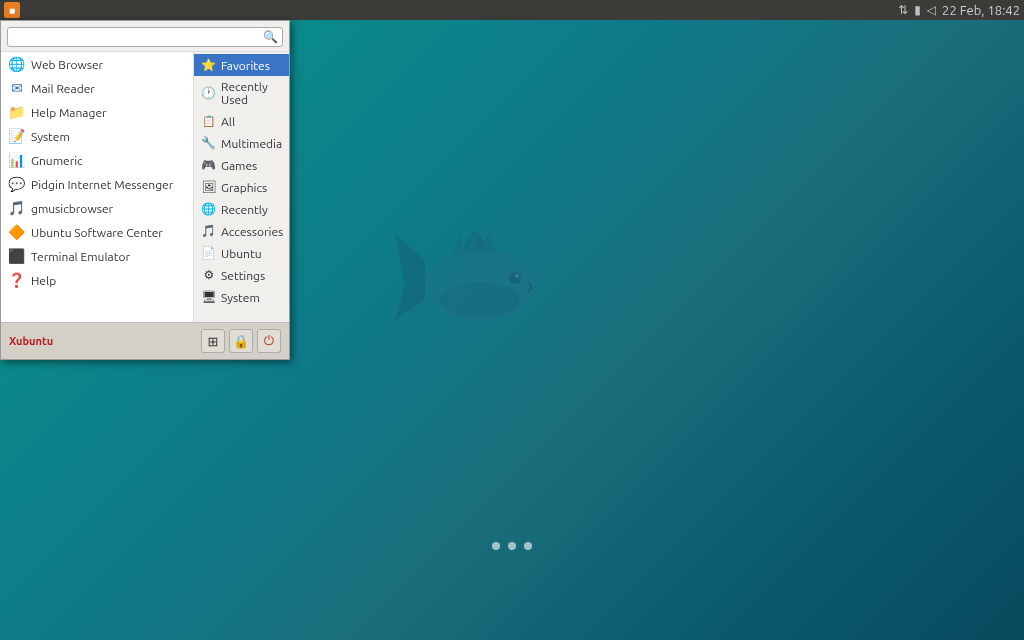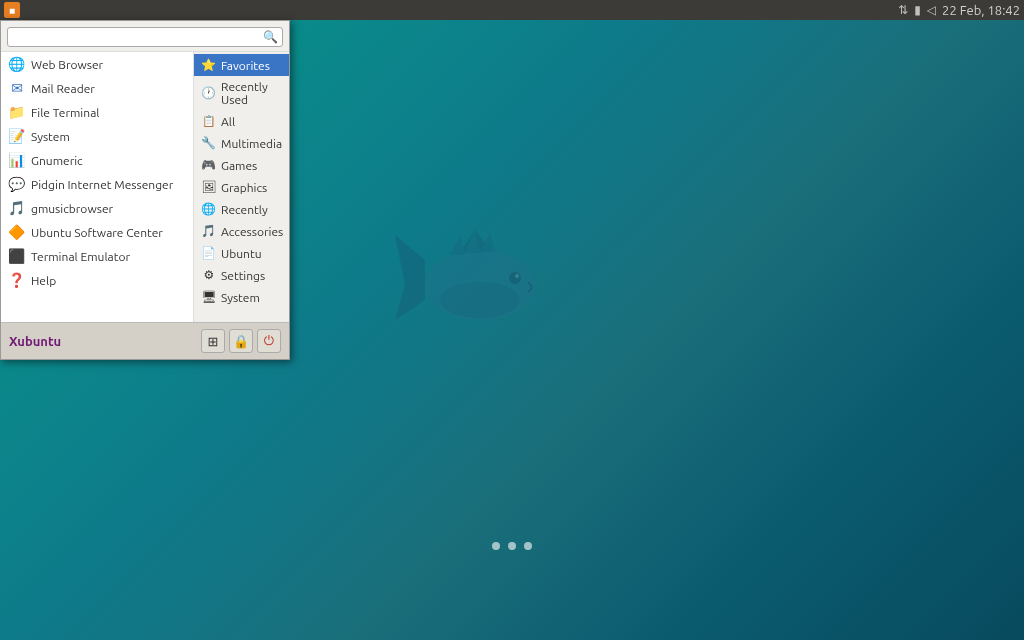--- a/index.html
+++ b/index.html
@@ -205,23 +205,23 @@
     #menu-footer {
       display: flex;
       align-items: center;
       justify-content: space-between;
       padding: 6px 8px;
       background: #d4d0c8;
       border-top: 1px solid #bbb;
     }
 
     #footer-label {
-      font-size: 13px;
+      font-size: 11px;
       font-weight: bold;
-      color: #701a75;
+      color: #b91c1c;
     }
 
     #footer-buttons {
       display: flex;
       gap: 4px;
     }
 
     .footer-btn {
       width: 24px;
       height: 24px;
@@ -315,21 +315,21 @@
           <span>Web Browser</span>
         </div>
 
         <div class="app-item">
           <span class="app-icon icon-mail">✉</span>
           <span>Mail Reader</span>
         </div>
 
         <div class="app-item">
           <span class="app-icon icon-files">📁</span>
-          <span>File Terminal</span>
+          <span>Help Manager</span>
         </div>
 
         <div class="app-item">
           <span class="app-icon icon-word">📝</span>
           <span>System</span>
         </div>
 
         <div class="app-item">
           <span class="app-icon icon-calc">📊</span>
           <span>Gnumeric</span>

